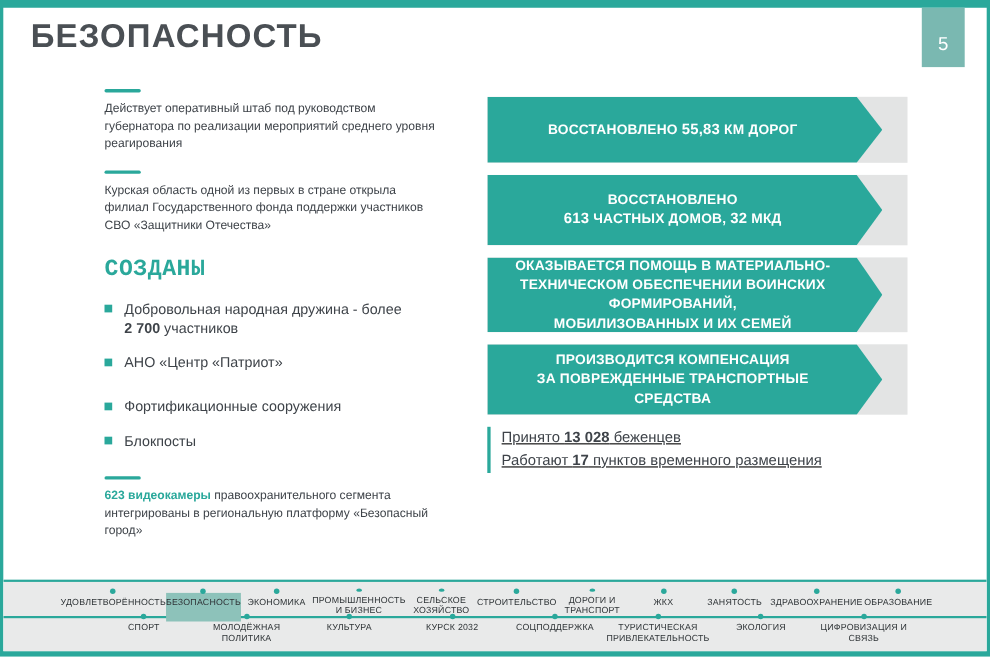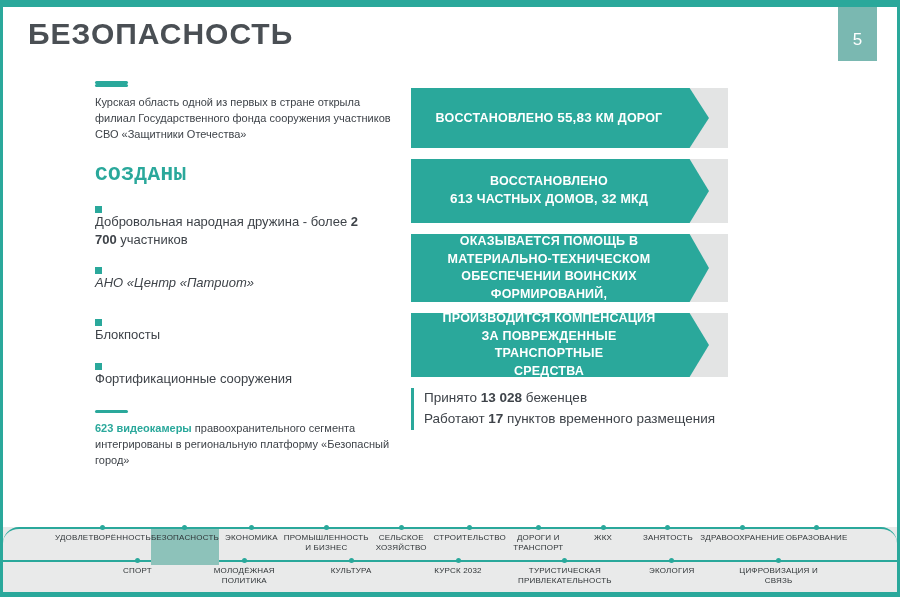--- a/index.html
+++ b/index.html
@@ -23,28 +23,28 @@
   .left-col { position:absolute; left:92px; top:74px; width:305px; }
   .accent-line { width:33px; height:3px; background:#2AA89B; border-radius:2px; }
   .fact {
     margin-top:8px; margin-bottom:15px;
     font-size:11px; line-height:1.45; font-weight:500; color:#3E4349;
   }
   .created-heading {
     margin-top:20px; margin-bottom:15px;
     color:#2AA89B; font-size:21px; font-weight:700; letter-spacing:0.5px;font-family:Liberation Mono, monospace;
   }
-  .bullet { display:flex; align-items:flex-start; font-size:13px; line-height:1.4; color:#3E4349; font-weight:500; width:280px;flex-direction:column; }
+  .bullet { display:flex; align-items:flex-start; font-size:13px; line-height:1.4; color:#3E4349; font-weight:500; width:280px; }
   .bullet .sq { flex:0 0 7px; width:7px; height:7px; background:#2AA89B; margin-top:5px; margin-right:11px; }
   .b-gap-s { margin-bottom:13px; }
-  .b-gap-l { margin-bottom:22px;font-style:italic; }
+  .b-gap-l { margin-bottom:22px; }
   .left-footer { margin-top:22px; }
   .left-footer .txt { margin-top:8px; font-size:11px; line-height:1.45; font-weight:500; color:#3E4349; }
   
-  .right-col { position:absolute; left:408px; top:81px; width:317px; }
+  .right-col { position:absolute; left:440px; top:81px; width:382px;text-decoration:underline; }
   .banner { position:relative; margin-bottom:11px; }
   .banner-bg { position:absolute; inset:0; background:#E3E4E4; }
   .banner-arrow {
     position:absolute; left:0; top:0; bottom:0; width:94%;
     background:#2AA89B;
     clip-path:polygon(0 0, 93.5% 0, 100% 50%, 93.5% 100%, 0 100%);
     display:flex; align-items:center; justify-content:center;
     padding:0 38px 0 16px;
   }
   .banner-text {
@@ -56,21 +56,21 @@
   .stats {
     border-left:3px solid #2AA89B; padding-left:10px;
     font-size:13.5px; line-height:1.55; color:#3E4349; font-weight:500;
   }
   .rich-b { font-weight:700; }
   
   .nav {
     position:absolute; left:0; right:0; bottom:0; height:65px; background:#E9EAEA;
   }
   .nav-row { display:flex; border-top:2px solid #2AA89B; align-items:flex-start; }
-  .nav-row1 { height:33px; padding:0 48px 0 52px;border-radius:16px; }
+  .nav-row1 { height:33px; padding:10px 48px 0 52px; }
   .nav-row2 { height:30px; padding:0 65px 0 81px; }
   .nav-tab {
     flex:1; height:100%; display:flex; flex-direction:column; align-items:center;
     cursor:default;
   }
   .nav-dot { width:5px; height:5px; border-radius:50%; background:#2AA89B; margin-top:-4px; }
   .nav-label {
     margin-top:3px; font-size:8px; line-height:1.2; text-align:center;
     color:#2F3437; letter-spacing:0.2px;
   }
@@ -81,40 +81,41 @@
 
 <div class="slide">
 
   <div class="page-title">БЕЗОПАСНОСТЬ</div>
   <div class="page-num-box">
     <span>5</span>
   </div>
 
   <div class="left-col">
     <div class="accent-line"></div>
+    <div class="fact">Действует оперативный штаб под руководством губернатора по реализации мероприятий среднего уровня реагирования</div>
     <div class="accent-line"></div>
-    <div class="fact">Курская область одной из первых в стране открыла филиал Государственного фонда сооружения участников СВО «Защитники Отечества»</div>
+    <div class="fact">Курская область одной из первых в стране открыла филиал Государственного фонда поддержки участников СВО «Защитники Отечества»</div>
 
     <div class="created-heading">СОЗДАНЫ</div>
 
     <div class="bullet b-gap-s">
       <span class="sq"></span>
       <span><span>Добровольная народная дружина - более </span><span class="rich-b">2 700</span><span> участников</span></span>
     </div>
     <div class="bullet b-gap-l">
       <span class="sq"></span>
       <span><span>АНО «Центр «Патриот»</span></span>
     </div>
     <div class="bullet b-gap-s">
       <span class="sq"></span>
+      <span><span>Фортификационные сооружения</span></span>
+    </div>
+    <div class="bullet b-gap-s">
+      <span class="sq"></span>
       <span><span>Блокпосты</span></span>
-    </div>
-    <div class="bullet b-gap-s">
-      <span class="sq"></span>
-      <span><span>Фортификационные сооружения</span></span>
     </div>
 
     <div class="left-footer">
       <div class="accent-line"></div>
       <div class="txt"><span class="rich-b" style="color: rgb(42, 168, 155);">623 видеокамеры</span><span> правоохранительного сегмента интегрированы в региональную платформу «Безопасный город»</span></div>
     </div>
   </div>
 
   <div class="right-col">
     <div class="banner h60">
@@ -125,21 +126,21 @@
     </div>
     <div class="banner h64">
       <div class="banner-bg"></div>
       <div class="banner-arrow">
         <div class="banner-text"><span>ВОССТАНОВЛЕНО</span><br><span class="rich-b">613</span><span> ЧАСТНЫХ ДОМОВ, </span><span class="rich-b">32</span><span> МКД</span></div>
       </div>
     </div>
     <div class="banner h68">
       <div class="banner-bg"></div>
       <div class="banner-arrow">
-        <div class="banner-text"><span>ОКАЗЫВАЕТСЯ ПОМОЩЬ В МАТЕРИАЛЬНО-ТЕХНИЧЕСКОМ ОБЕСПЕЧЕНИИ ВОИНСКИХ ФОРМИРОВАНИЙ,</span><br></div>
+        <div class="banner-text"><span>ОКАЗЫВАЕТСЯ ПОМОЩЬ В МАТЕРИАЛЬНО-ТЕХНИЧЕСКОМ ОБЕСПЕЧЕНИИ ВОИНСКИХ ФОРМИРОВАНИЙ,</span><br><span>МОБИЛИЗОВАННЫХ И ИХ СЕМЕЙ</span></div>
       </div>
     </div>
     <div class="banner h64">
       <div class="banner-bg"></div>
       <div class="banner-arrow">
         <div class="banner-text"><span>ПРОИЗВОДИТСЯ КОМПЕНСАЦИЯ</span><br><span>ЗА ПОВРЕЖДЕННЫЕ ТРАНСПОРТНЫЕ</span><br><span>СРЕДСТВА</span></div>
       </div>
     </div>
 
     <div class="stats">
@@ -207,20 +208,24 @@
       <div class="nav-tab">
           <span class="nav-dot"></span>
           <span class="nav-label">КУЛЬТУРА</span>
         </div>
       <div class="nav-tab">
           <span class="nav-dot"></span>
           <span class="nav-label">КУРСК 2032</span>
         </div>
       <div class="nav-tab">
           <span class="nav-dot"></span>
+          <span class="nav-label">СОЦПОДДЕРЖКА</span>
+        </div>
+      <div class="nav-tab">
+          <span class="nav-dot"></span>
           <span class="nav-label">ТУРИСТИЧЕСКАЯ ПРИВЛЕКАТЕЛЬНОСТЬ</span>
         </div>
       <div class="nav-tab">
           <span class="nav-dot"></span>
           <span class="nav-label">ЭКОЛОГИЯ</span>
         </div>
       <div class="nav-tab">
           <span class="nav-dot"></span>
           <span class="nav-label">ЦИФРОВИЗАЦИЯ И СВЯЗЬ</span>
         </div>

